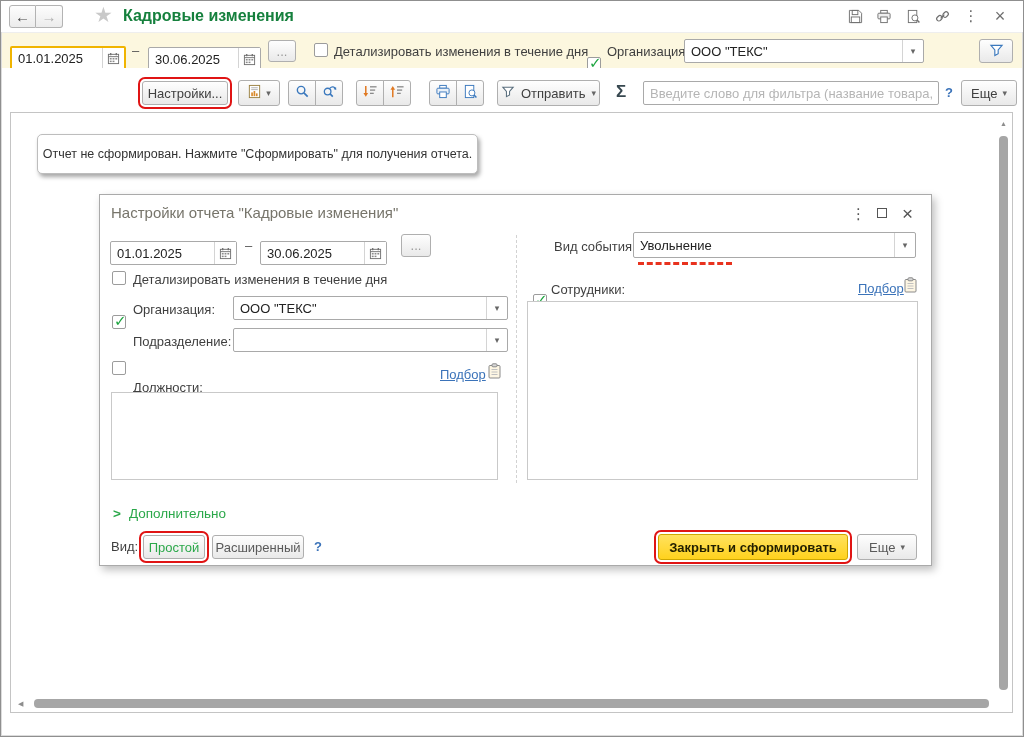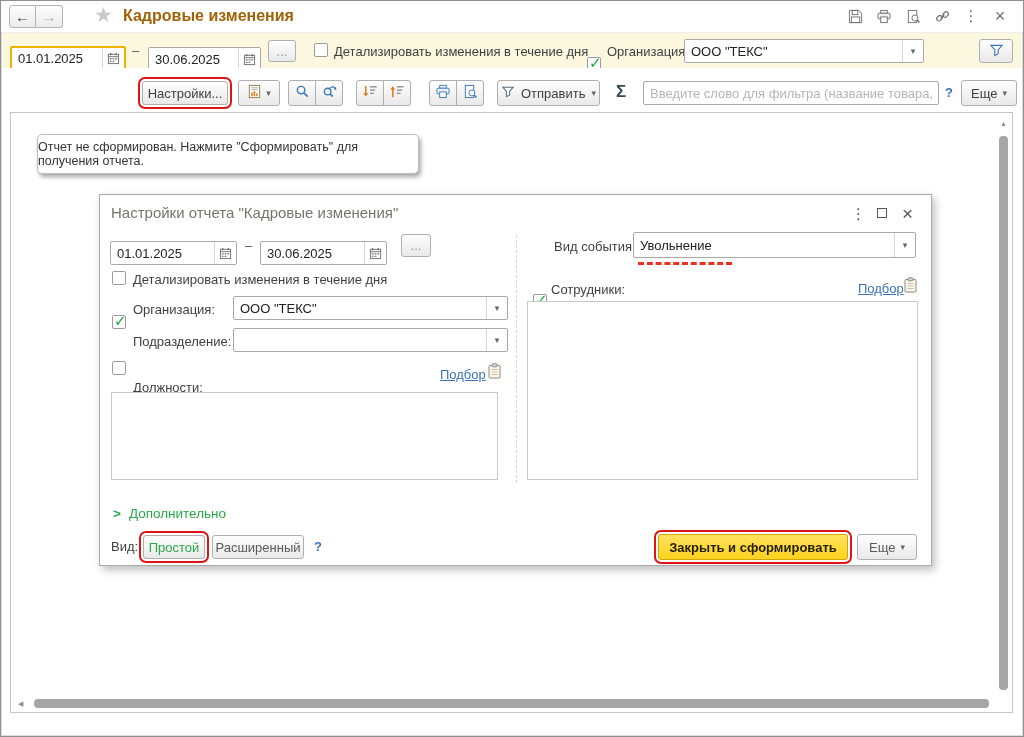--- a/index.html
+++ b/index.html
@@ -10,21 +10,21 @@
   .abs{position:absolute;}
 
   
   .titlebar{position:absolute;top:0;left:0;right:0;height:31px;background:#fff;}
   .navgroup{position:absolute;left:8px;top:4px;display:flex;}
   .navbtn{width:27px;height:23px;border:1px solid #b3b3b3;background:linear-gradient(#fdfdfd,#ececec);
     display:flex;align-items:center;justify-content:center;font-size:15px;color:#444;}
   .navbtn.first{border-radius:3px 0 0 3px;}
   .navbtn.last{border-radius:0 3px 3px 0;border-left:none;color:#b0b0b0;}
   .star{position:absolute;left:93px;top:2px;font-size:21px;color:#c9c9c9;}
-  .wtitle{position:absolute;left:122px;top:6px;font-size:16px;font-weight:bold;color:#a16207;}
+  .wtitle{position:absolute;left:122px;top:6px;font-size:16px;font-weight:bold;color:#15803d;}
   .winicons{position:absolute;right:12px;top:5px;display:flex;gap:7px;align-items:center;}
   .winicon{width:22px;height:20px;display:flex;align-items:center;justify-content:center;color:#6e6e6e;}
   .dots{font-size:15px;color:#6e6e6e;}
   .xglyph{font-size:18px;color:#6e6e6e;line-height:1;}
 
   
   .filterbar{position:absolute;top:31px;left:1px;right:1px;height:36px;background:#fcf7df;border-top:1px solid #eee;}
   .field{position:absolute;height:24px;background:#fff;border:1px solid #a9a9a9;border-radius:2px;
     display:flex;align-items:center;margin-top:8px;}
   .field .ftext{flex:1;padding:0 6px;font-size:13px;color:#222;white-space:nowrap;overflow:hidden;}
@@ -42,21 +42,21 @@
   .ddarrow{font-size:9px;color:#666;line-height:1;}
 
   
   .toolbar{position:absolute;top:67px;left:1px;right:1px;height:44px;background:#fff;}
   .tb{top:12px;height:26px;}
   .yellowbtn{background:linear-gradient(#ffe25e,#ffd21e);border:1px solid #cfa700;font-weight:bold;color:#221f00;}
   .redline{outline:2px solid #e01414;outline-offset:2px;}
 
   
   .content{position:absolute;top:111px;left:9px;right:10px;bottom:23px;border:1px solid #c4c4c4;background:#fff;}
-  .tooltip{position:absolute;left:26px;top:21px;width:382px;height:40px;background:#fff;border:1px solid #bdbdbd;
+  .tooltip{position:absolute;left:26px;top:21px;width:441px;height:40px;background:#fff;border:1px solid #bdbdbd;
     border-radius:5px;box-shadow:2px 3px 4px rgba(0,0,0,.35);display:flex;align-items:center;justify-content:center;
     font-size:12.5px;color:#333;}
   .vscroll{position:absolute;top:3px;right:2px;bottom:16px;width:13px;}
   .vthumb{position:absolute;left:2px;top:20px;bottom:6px;width:9px;background:#a6a6a6;border-radius:4px;}
   .hscroll{position:absolute;left:3px;right:17px;bottom:2px;height:13px;}
   .hthumb{position:absolute;top:2px;left:20px;right:6px;height:9px;background:#a6a6a6;border-radius:4px;}
   .scrollarrow{position:absolute;font-size:7px;color:#8d8d8d;}
 
   
   .dialog{position:absolute;left:88px;top:81px;width:833px;height:372px;background:#fff;border:1px solid #aaa;

